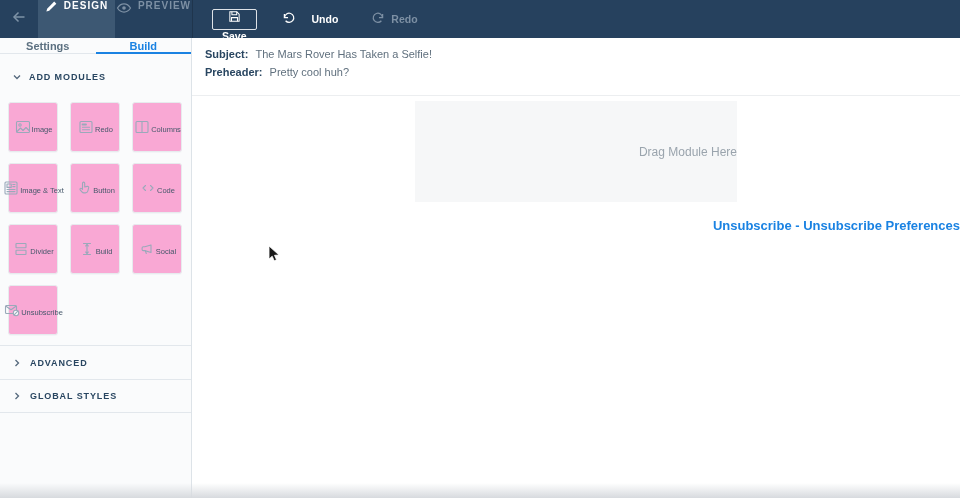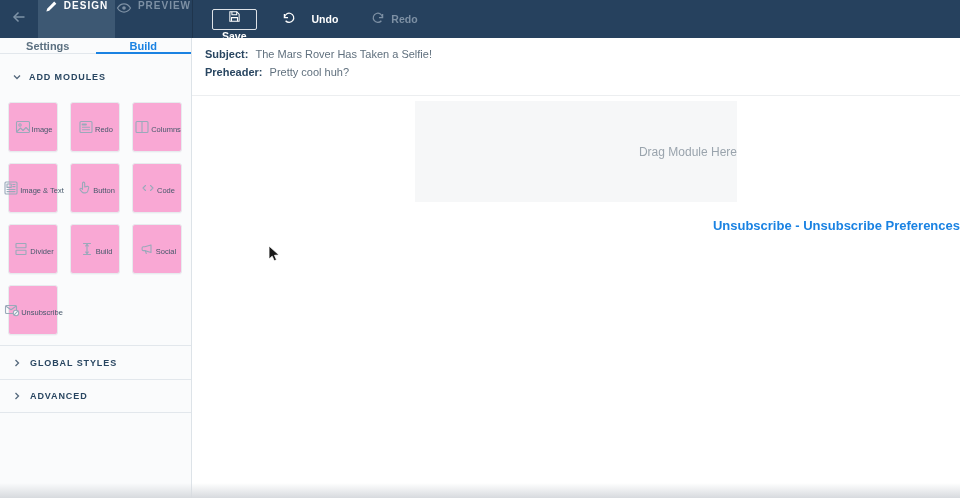--- a/index.html
+++ b/index.html
@@ -251,29 +251,29 @@
         </div>
       </div>
 
     <div class="side-sections">
       <div class="side-section">
         <span>
           <svg width="10" height="10" viewBox="0 0 10 10" fill="none" stroke="#54687c" stroke-width="1.3">
               <path d="M3.5 2l3 3-3 3"></path>
             </svg>
         </span>
-        <span class="section-title">GLOBAL STYLES</span>
+        <span class="section-title">ADVANCED</span>
       </div>
       <div class="side-section">
         <span>
           <svg width="10" height="10" viewBox="0 0 10 10" fill="none" stroke="#54687c" stroke-width="1.3">
               <path d="M3.5 2l3 3-3 3"></path>
             </svg>
         </span>
-        <span class="section-title">ADVANCED</span>
+        <span class="section-title">GLOBAL STYLES</span>
       </div>
     </div>
   </div>
 
   <div class="main">
     <div class="meta-bar">
       <div class="meta-row">
         <span class="meta-label">Subject:</span>
         <span class="meta-value">The Mars Rover Has Taken a Selfie!</span>
       </div>

